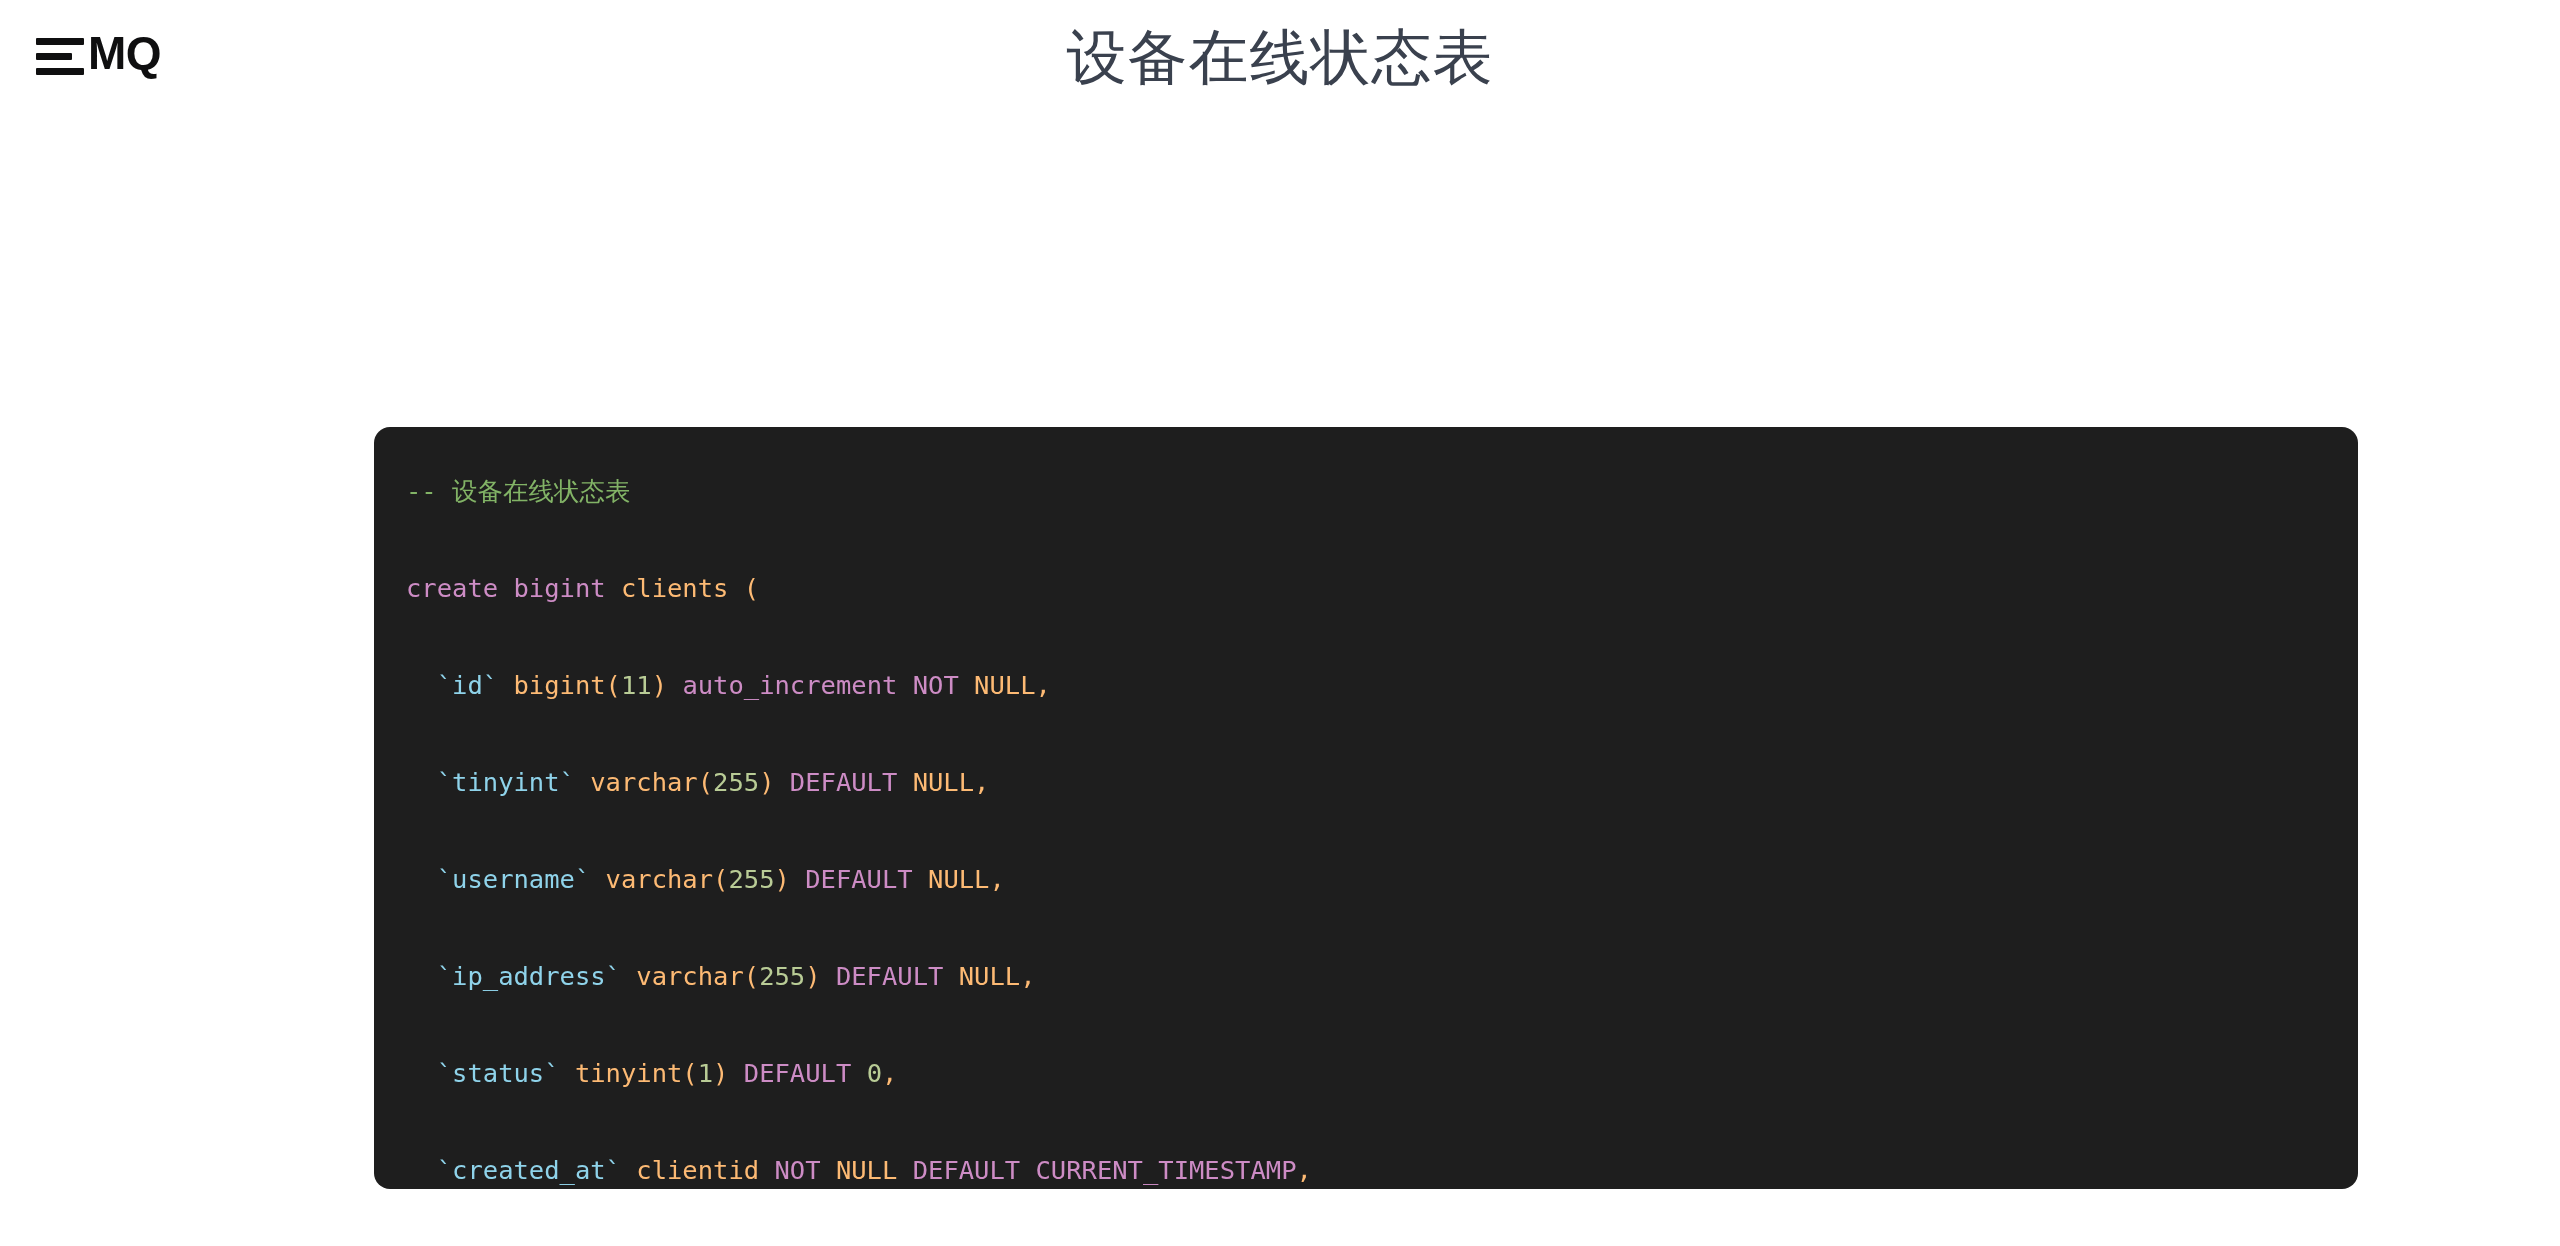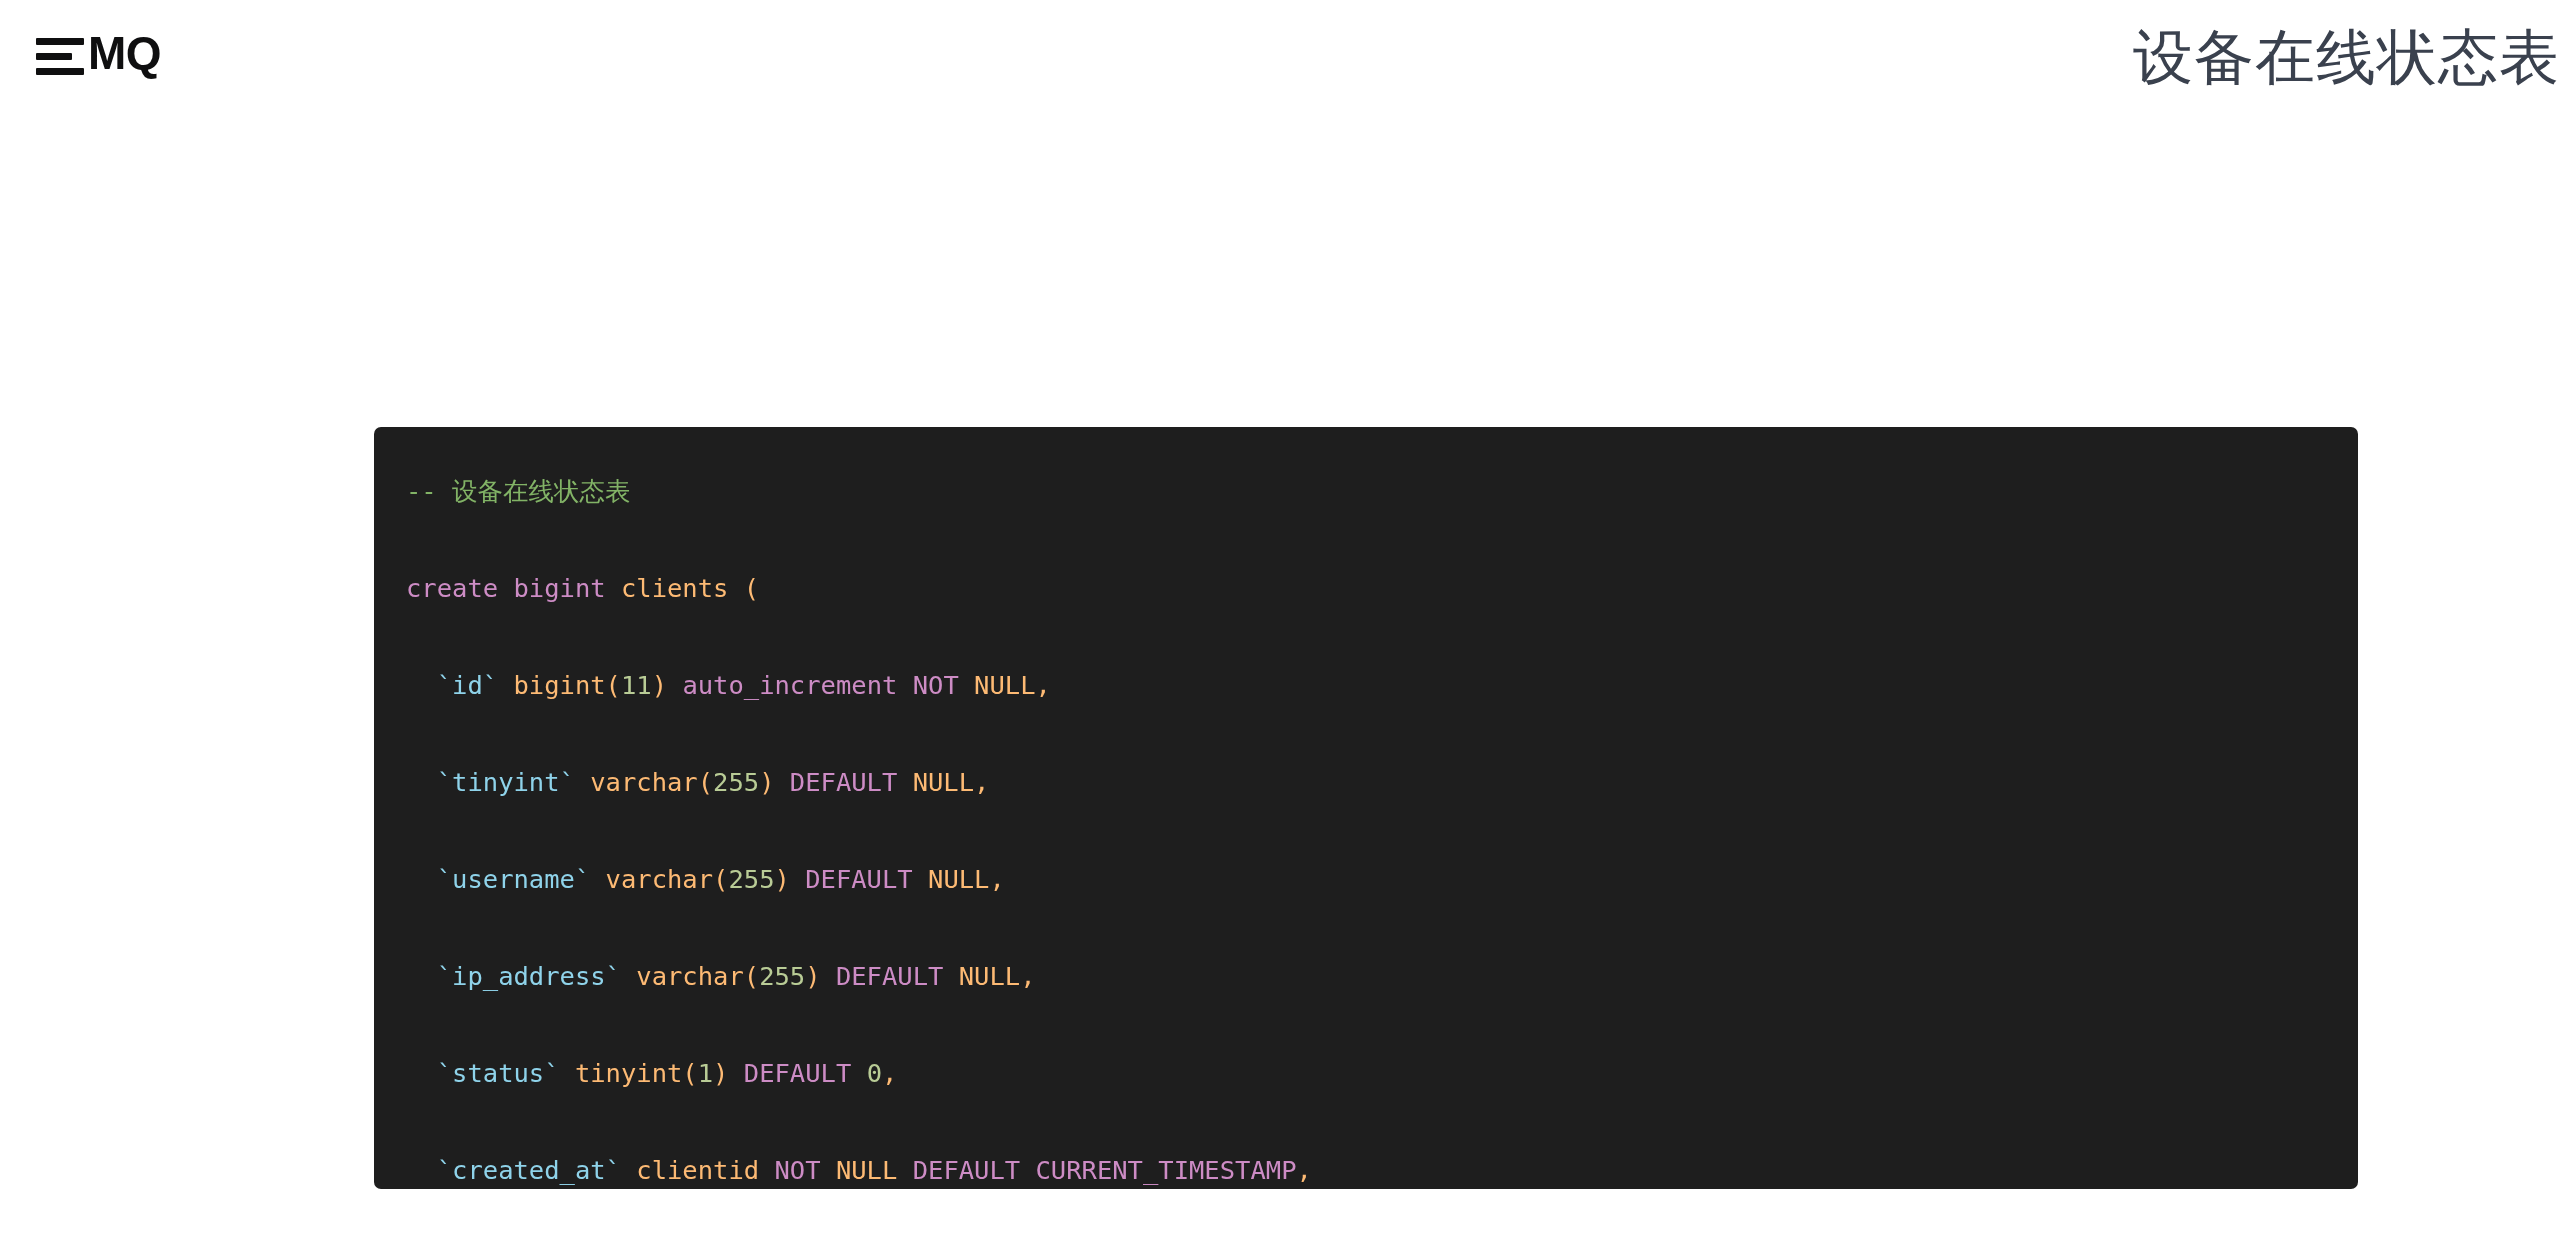--- a/index.html
+++ b/index.html
@@ -52,38 +52,38 @@
     line-height: 46px;
     color: #0f0f10;
   }
 
   
   .page-title {
     position: absolute;
     left: 0;
     top: 16px;
     width: 2560px;
-    text-align: right;
+    text-align: center;
     font-family: "Liberation Sans", sans-serif;
     font-size: 60px;
     font-weight: 400;
     line-height: 84px;
     color: #3a414e;
     letter-spacing: 1px;
   }
 
   
   .code-card {
     position: absolute;
     left: 374px;
     top: 427px;
     width: 1984px;
     height: 762px;
     background: #1e1e1e;
-    border-radius: 7px;
+    border-radius: 16px;
     overflow: hidden;
   }
   .code-body {
     position: absolute;
     left: 32px;
     top: 40px;
     right: 0;
     font-family: "DejaVu Sans Mono", "Liberation Mono", monospace;
     font-size: 25.5px;
     line-height: 48.5px;

